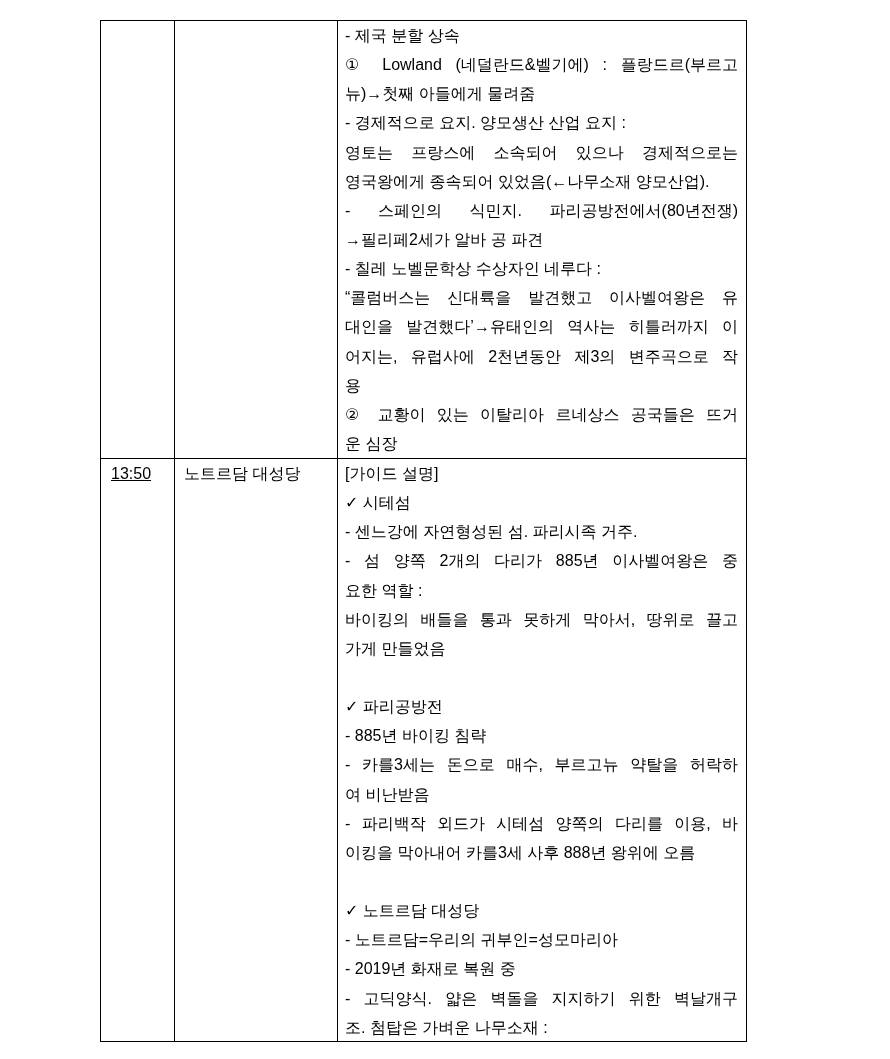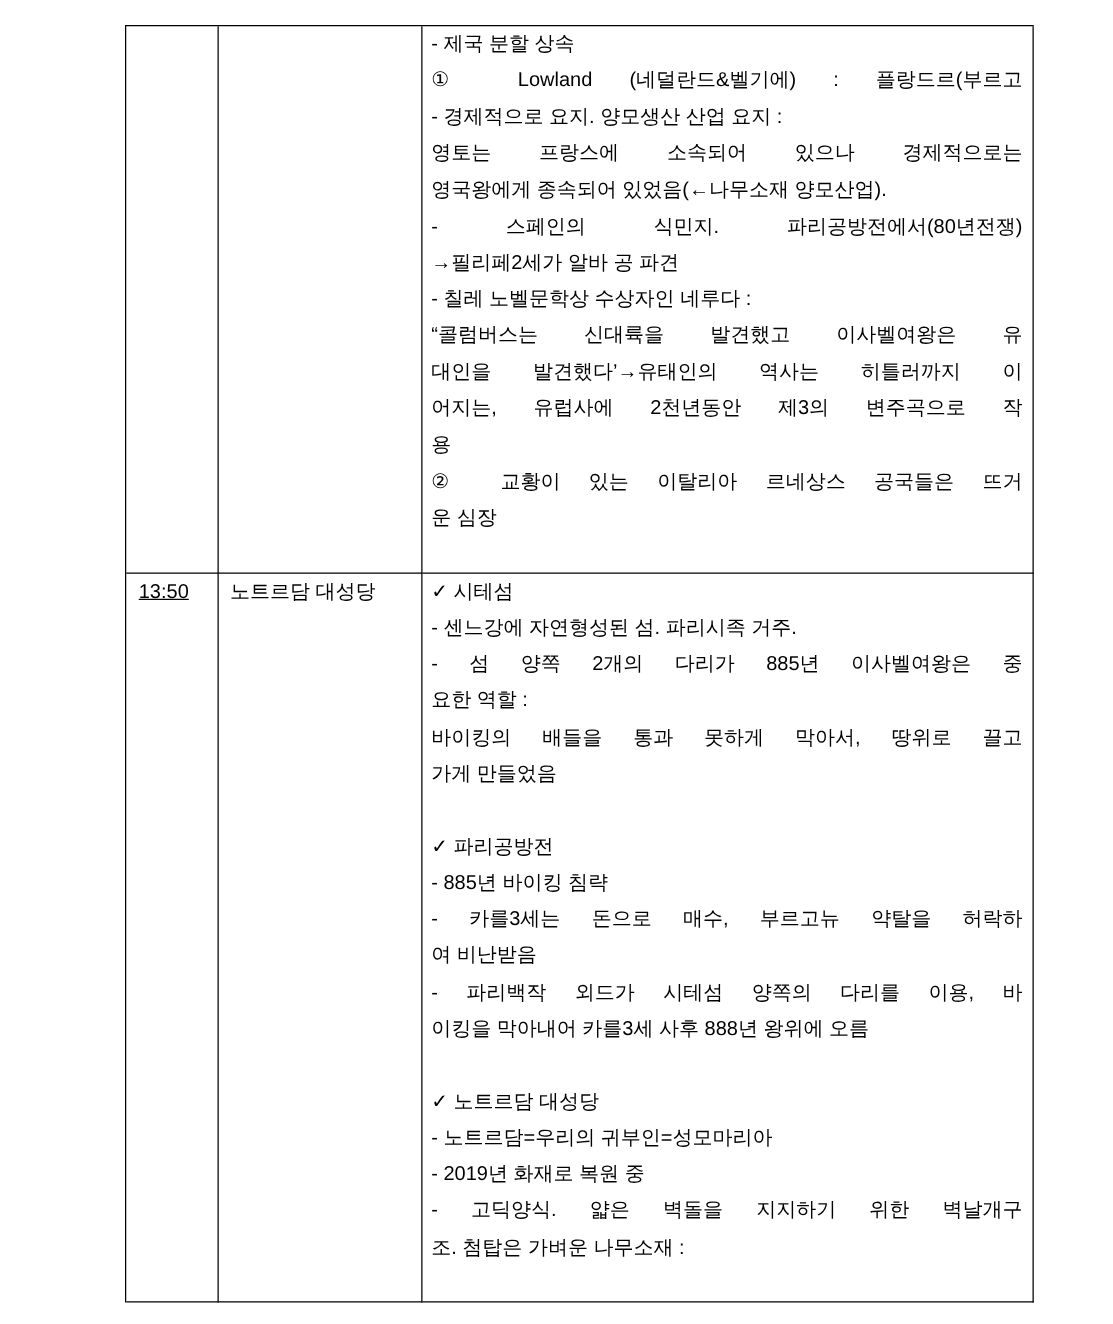--- a/index.html
+++ b/index.html
@@ -15,21 +15,21 @@
   .page {
     position: relative;
     width: 890px;
     height: 1059px;
     background: #ffffff;
   }
   .itinerary-table {
     position: absolute;
     left: 100px;
     top: 20px;
-    width: 727px;
+    width: 647px;
     border-top: 1px solid #000;
     border-left: 1px solid #000;
     box-sizing: border-box;
     background: #ffffff;
   }
   .trow {
     display: grid;
     grid-template-columns: 74px 163px 1fr;
   }
   .row-0 { height: 438px; }
@@ -62,38 +62,40 @@
 <body>
 
 <div class="page">
   <div class="itinerary-table">
       <div class="trow row-0">
         <div class="cell cell-time"></div>
         <div class="cell cell-place"></div>
         <div class="cell cell-notes">
           <div class="line">- 제국 분할 상속</div>
           <div class="line fill">① Lowland (네덜란드&amp;벨기에) : 플랑드르(부르고</div>
+          <div class="line">뉴)→첫째 아들에게 물려줌</div>
           <div class="line">- 경제적으로 요지. 양모생산 산업 요지 :</div>
           <div class="line fill">영토는 프랑스에 소속되어 있으나 경제적으로는</div>
           <div class="line">영국왕에게 종속되어 있었음(←나무소재 양모산업).</div>
           <div class="line fill">- 스페인의 식민지. 파리공방전에서(80년전쟁)</div>
           <div class="line">→필리페2세가 알바 공 파견</div>
           <div class="line">- 칠레 노벨문학상 수상자인 네루다 :</div>
           <div class="line fill">“콜럼버스는 신대륙을 발견했고 이사벨여왕은 유</div>
           <div class="line fill">대인을 발견했다’→유태인의 역사는 히틀러까지 이</div>
           <div class="line fill">어지는, 유럽사에 2천년동안 제3의 변주곡으로 작</div>
           <div class="line">용</div>
           <div class="line fill">② 교황이 있는 이탈리아 르네상스 공국들은 뜨거</div>
           <div class="line">운 심장</div>
         </div>
       </div>
       <div class="trow row-1">
         <div class="cell cell-time">13:50</div>
         <div class="cell cell-place">노트르담 대성당</div>
         <div class="cell cell-notes">
+          <div class="line">[가이드 설명]</div>
           <div class="line">✓ 시테섬</div>
           <div class="line">- 센느강에 자연형성된 섬. 파리시족 거주.</div>
           <div class="line fill">- 섬 양쪽 2개의 다리가 885년 이사벨여왕은 중</div>
           <div class="line">요한 역할 :</div>
           <div class="line fill">바이킹의 배들을 통과 못하게 막아서, 땅위로 끌고</div>
           <div class="line">가게 만들었음</div>
           <div class="line"></div>
           <div class="line">✓ 파리공방전</div>
           <div class="line">- 885년 바이킹 침략</div>
           <div class="line fill">- 카를3세는 돈으로 매수, 부르고뉴 약탈을 허락하</div>

